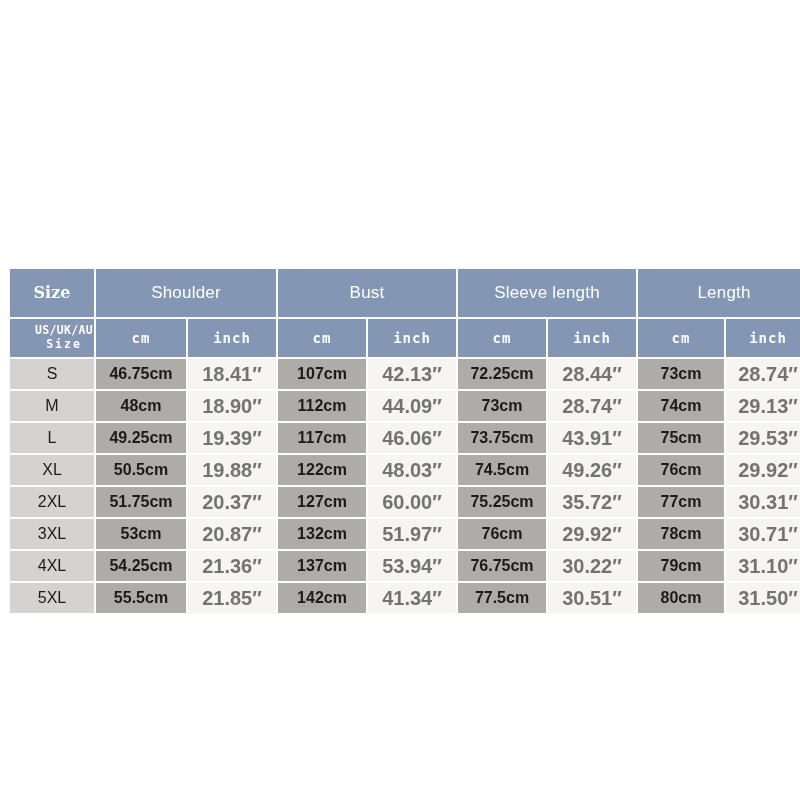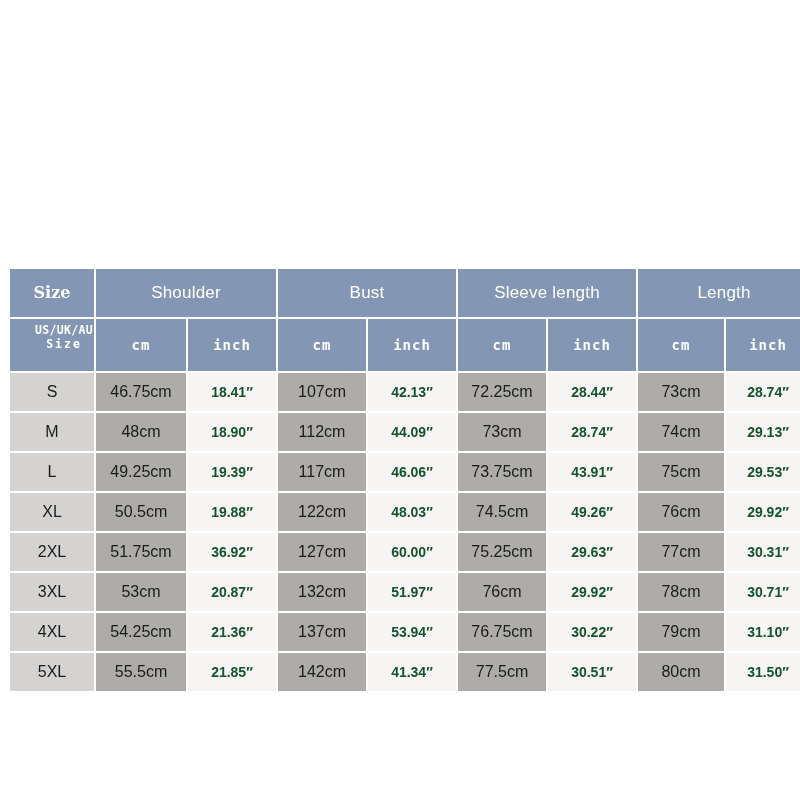--- a/index.html
+++ b/index.html
@@ -43,21 +43,21 @@
     height: 48px;
     font-size: 17px;
     font-weight: normal;
     letter-spacing: .2px;
   }
 
   
   .unit {
     background: #8397b5;
     color: #ffffff;
-    height: 52px;
+    height: 38px;
     font-family: "DejaVu Sans Mono", "Liberation Mono", monospace;
     font-weight: bold;
     font-size: 14px;
     letter-spacing: 1px;
   }
   .unit-size {
     background: #8397b5;
     color: #ffffff;
     height: 38px;
     font-family: "DejaVu Sans Mono", "Liberation Mono", monospace;
@@ -72,29 +72,29 @@
   .c-size {
     background: #d4d3d1;
     color: #1b1b1b;
     height: 23px;
     font-size: 16px;
     font-weight: normal;
   }
   .c-cm {
     background: #aeaca9;
     color: #1b1b1b;
-    height: 38px;
+    height: 30px;
     font-size: 16px;
-    font-weight: normal;
+    font-weight: bold;
   }
   .c-in {
     background: #f6f5f3;
-    color: #14532d;
+    color: #737373;
     height: 23px;
-    font-size: 14px;
+    font-size: 20px;
     font-weight: bold;
   }
 </style>
 </head>
 <body>
 
 <div id="chart-wrap">
   <table class="size-chart">
     <colgroup>
       <col style="width:84px">
@@ -175,25 +175,25 @@
           <td class="c-cm">122cm</td>
           <td class="c-in">48.03″</td>
           <td class="c-cm">74.5cm</td>
           <td class="c-in">49.26″</td>
           <td class="c-cm">76cm</td>
           <td class="c-in">29.92″</td>
         </tr>
         <tr>
           <td class="c-size">2XL</td>
           <td class="c-cm">51.75cm</td>
-          <td class="c-in">36.92″</td>
+          <td class="c-in">20.37″</td>
           <td class="c-cm">127cm</td>
           <td class="c-in">60.00″</td>
           <td class="c-cm">75.25cm</td>
-          <td class="c-in">29.63″</td>
+          <td class="c-in">35.72″</td>
           <td class="c-cm">77cm</td>
           <td class="c-in">30.31″</td>
         </tr>
         <tr>
           <td class="c-size">3XL</td>
           <td class="c-cm">53cm</td>
           <td class="c-in">20.87″</td>
           <td class="c-cm">132cm</td>
           <td class="c-in">51.97″</td>
           <td class="c-cm">76cm</td>

